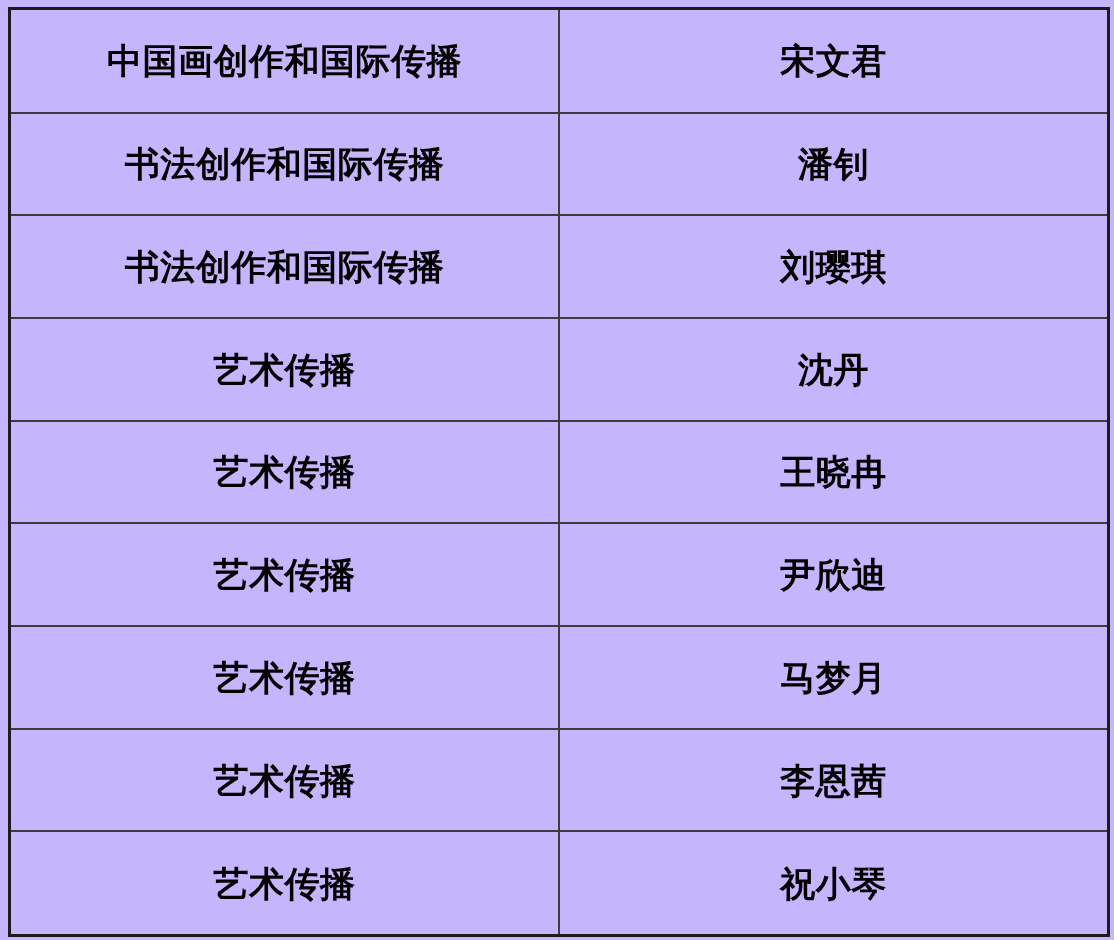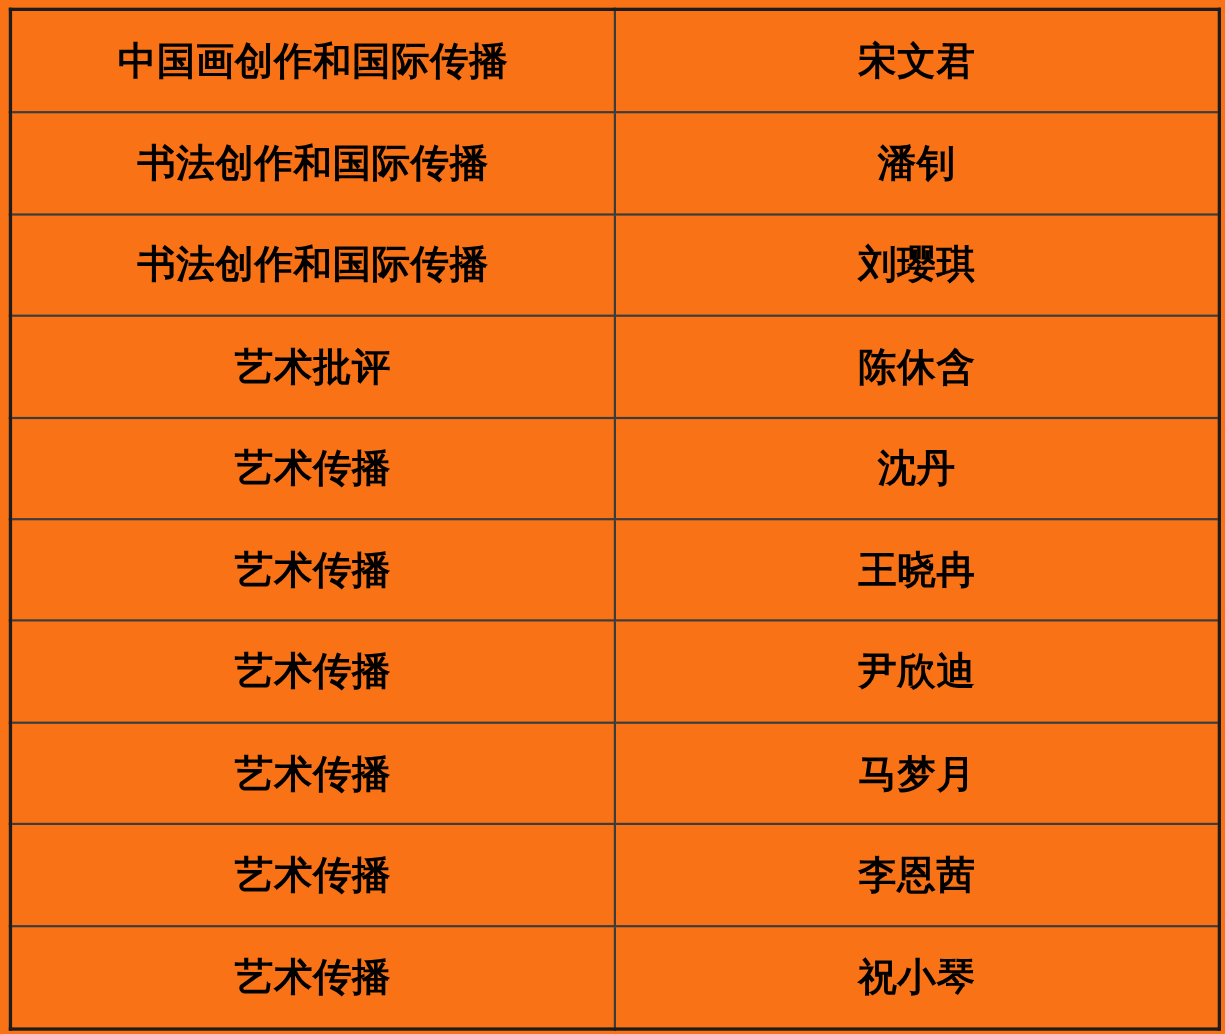--- a/index.html
+++ b/index.html
@@ -8,21 +8,21 @@
     background: #ffffff;
     width: 1114px;
     height: 940px;
     overflow: hidden;
     font-family: "Liberation Sans", "DejaVu Sans", sans-serif;
   }
   .page {
     position: relative;
     width: 1114px;
     height: 940px;
-    background: #f97316;
+    background: #c4b5fd;
   }
   table.doc-table {
     position: absolute;
     left: 8px;
     top: 7px;
     width: 1102px;
     height: 930px;
     border-collapse: collapse;
     table-layout: fixed;
     border: 3px solid #1c1c1c;
@@ -55,24 +55,20 @@
     <td class="cell major-cell">书法创作和国际传播</td>
     <td class="cell name-cell">潘钊</td>
   </tr>
 
   <tr>
     <td class="cell major-cell">书法创作和国际传播</td>
     <td class="cell name-cell">刘璎琪</td>
   </tr>
 
 
-  <tr>
-    <td class="cell major-cell">艺术批评</td>
-    <td class="cell name-cell">陈休含</td>
-  </tr>
 
   <tr>
     <td class="cell major-cell">艺术传播</td>
     <td class="cell name-cell">沈丹</td>
   </tr>
 
   <tr>
     <td class="cell major-cell">艺术传播</td>
     <td class="cell name-cell">王晓冉</td>
   </tr>

